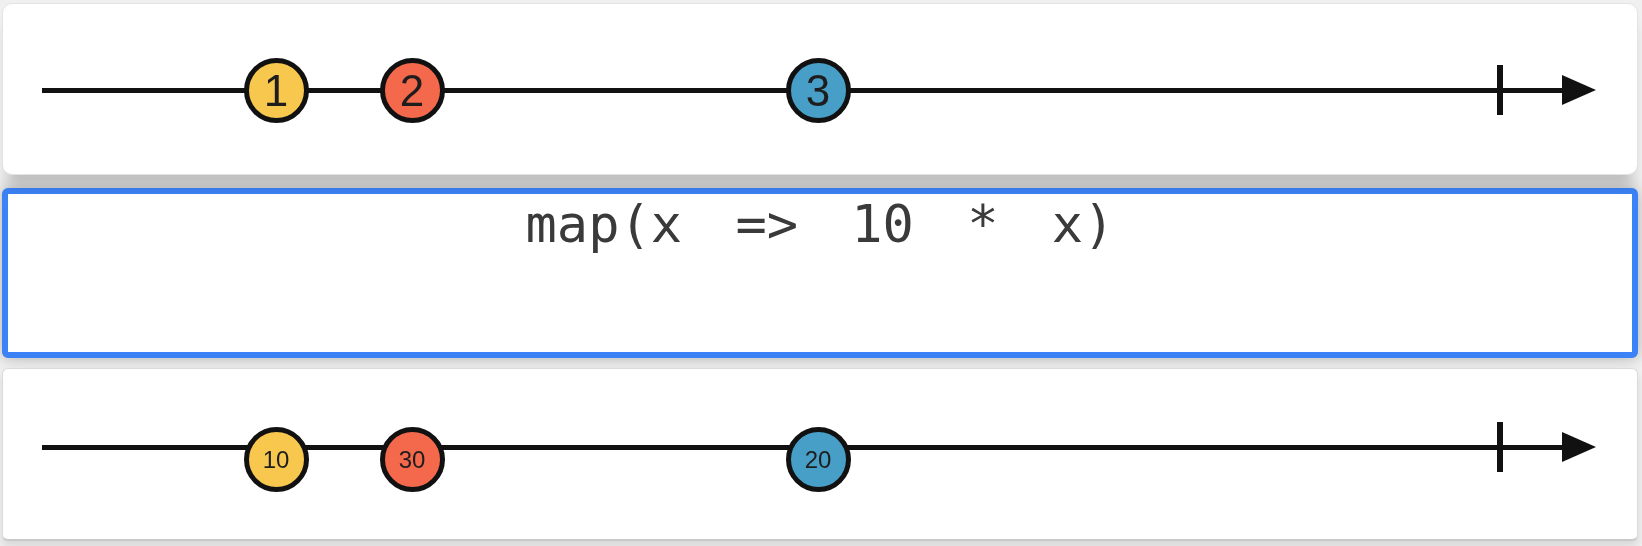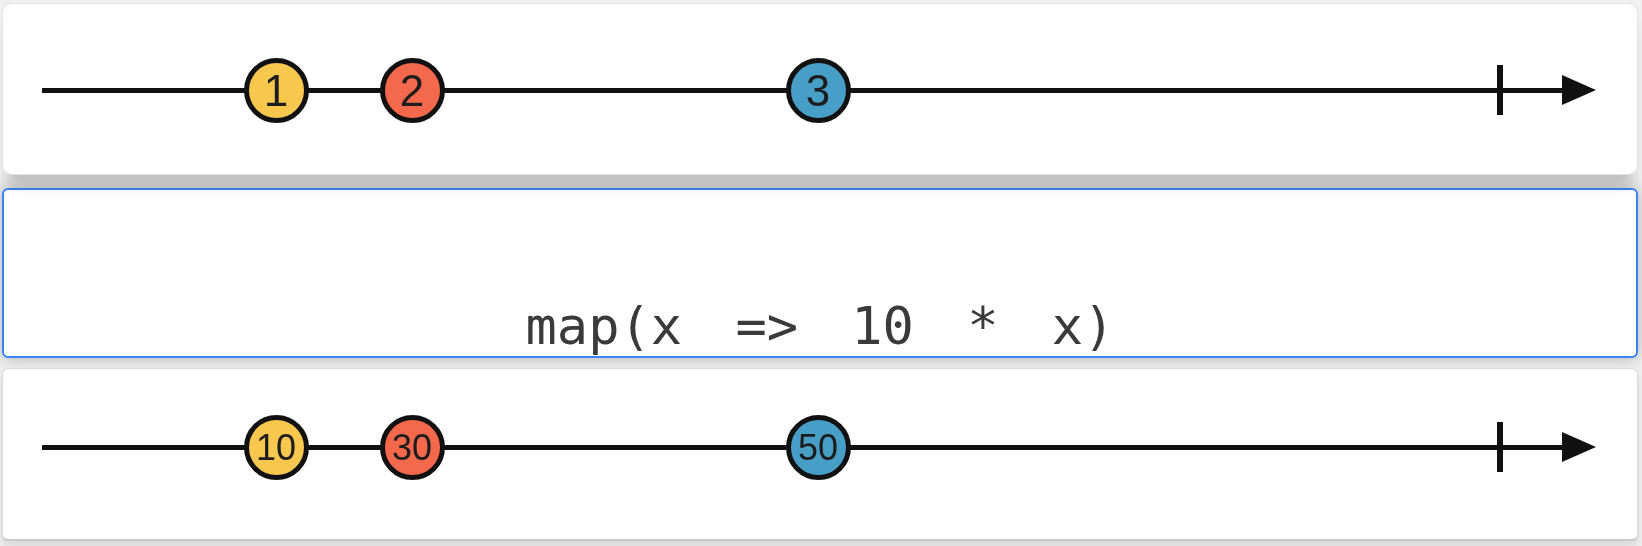--- a/index.html
+++ b/index.html
@@ -6,23 +6,23 @@
   body{background:#f0f0f0;font-family:"Liberation Sans",sans-serif;}
   .stage{position:relative;width:1642px;height:546px;background:#f0f0f0;overflow:hidden;}
 
   
   .card{position:absolute;left:2px;width:1636px;background:#ffffff;box-sizing:border-box;}
   .card-top{
     top:3px;height:172px;border:1px solid #e3e3e3;border-radius:10px;
     box-shadow:0 16px 14px -6px rgba(0,0,0,0.20);z-index:2;
   }
   .card-mid{
-    top:188px;height:170px;border:2px solid #3b82f6;border-radius:6px;
+    top:188px;height:170px;border:6px solid #3b82f6;border-radius:6px;
     box-shadow:0 0 16px rgba(0,0,0,0.28);z-index:1;
-    display:flex;align-items:flex-end;justify-content:center;
+    display:flex;align-items:flex-start;justify-content:center;
   }
   .card-bottom{
     top:368px;height:173px;border:1px solid #dadada;border-bottom:2px solid #c9c9c9;
     border-radius:6px;box-shadow:0 6px 10px rgba(0,0,0,0.10);z-index:2;
   }
 
   
   .op-code{
     font-family:"DejaVu Sans Mono",monospace;
     font-size:52px;color:#3a3a3a;word-spacing:22px;letter-spacing:0;
@@ -45,21 +45,21 @@
   .tl-bot .tl-tick{top:422px;}
   .tl-bot .tl-arrow{top:432px;}
 
   
   .marble{
     position:absolute;width:55px;height:55px;border:5px solid #111111;border-radius:50%;
     display:flex;align-items:center;justify-content:center;
     color:#1d1d1d;box-sizing:content-box;
   }
   .tl-top .marble{top:58px;font-size:44px;}
-  .tl-bot .marble{top:415px;font-size:36px;}
+  .tl-bot .marble{top:427px;font-size:24px;}
 </style>
 </head>
 <body>
 
 <div class="stage">
 
   <section class="card card-top"></section>
 
   <section class="card card-mid">
     <code class="op-code">map(x =&gt; 10 * x)</code>
@@ -77,16 +77,16 @@
       <div class="marble" style="left: 785.5px; background: rgb(71, 158, 198);">3</div>
     </div>
 
   <div class="tl tl-bot">
     <div class="tl-line"></div>
     <div class="tl-tick"></div>
     <div class="tl-arrow"></div>
     <div></div>
   <div class="marble" style="left: 243.5px; background: rgb(248, 199, 78);">10</div>
       <div class="marble" style="left: 379.5px; background: rgb(244, 104, 75);">30</div>
-      <div class="marble" style="left: 785.5px; background: rgb(71, 158, 198);">50</div>
+      <div class="marble" style="left: 785.5px; background: rgb(71, 158, 198);">20</div>
     </div>
 
 </div>
 
 </body></html>

